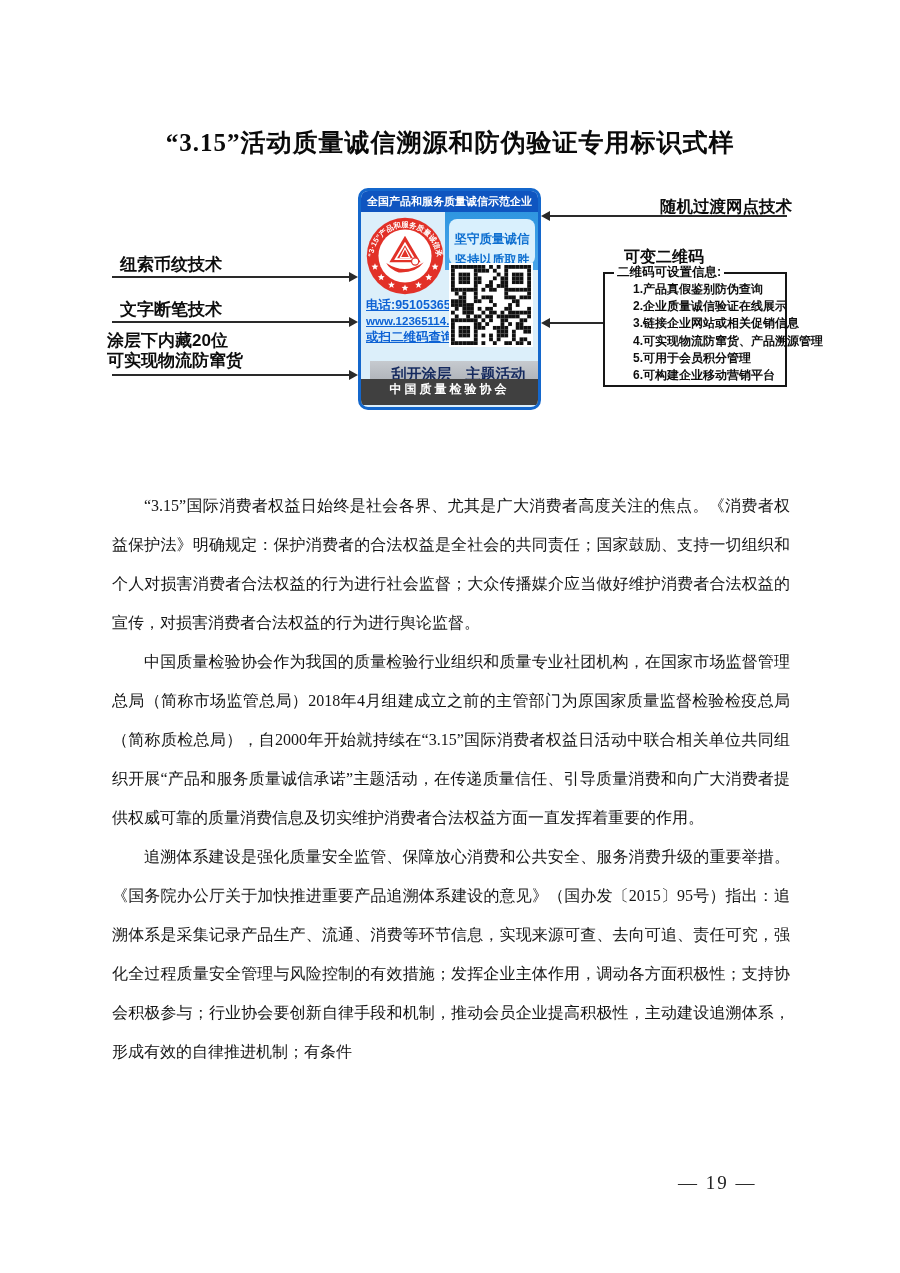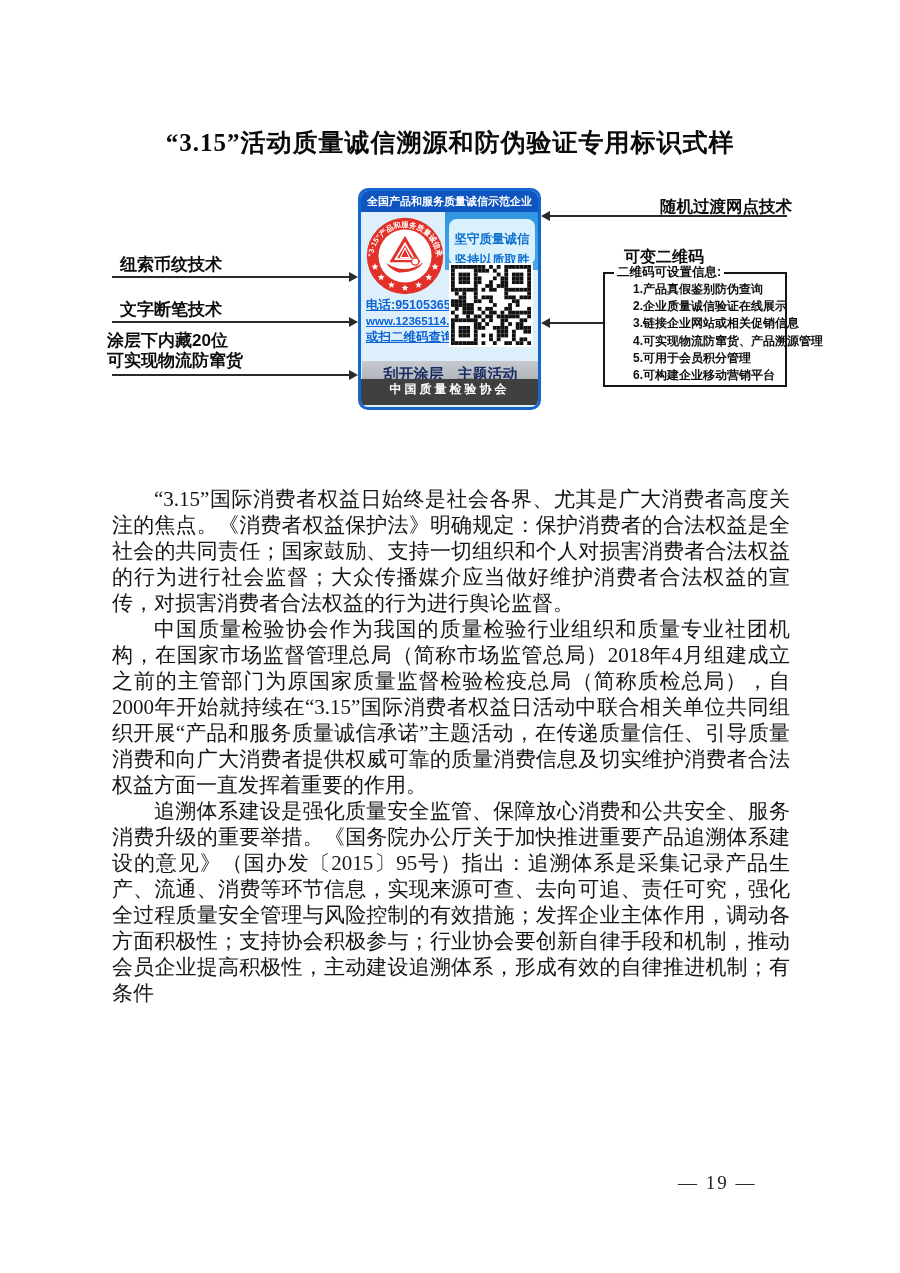--- a/index.html
+++ b/index.html
@@ -16,43 +16,43 @@
   .lbl-upper-blue{position:absolute;left:84px;top:21px;right:0;height:58px;
         background:linear-gradient(#2f96e0,#4aa6ea);}
   .slogan{position:absolute;left:88px;top:28px;width:86px;height:46px;background:#d9f0fd;
         border-radius:8px;color:#0e6fd0;font-weight:bold;font-size:12.5px;line-height:21px;
         text-align:center;padding-top:10px;box-sizing:border-box;}
   .logo{position:absolute;left:5px;top:26px;width:78px;height:78px;}
   .contact{position:absolute;left:5px;top:106px;color:#0d62d4;font-weight:bold;
         font-size:11.5px;line-height:16px;white-space:nowrap;text-decoration:underline;}
   .qr{position:absolute;left:88px;top:72px;width:84px;height:84px;background:#fff;
         display:flex;align-items:center;justify-content:center;}
-  .scratch{position:absolute;left:1px;top:170px;width:100%;height:26px;
+  .scratch{position:absolute;left:9px;top:170px;width:100%;height:26px;
         background:linear-gradient(#c6cacf,#a9adb3);color:#14295e;font-weight:bold;font-size:15px;
         display:flex;align-items:center;justify-content:center;gap:14px;}
   .lbl-bottom{position:absolute;left:0;top:188px;width:100%;height:26px;background:#404040;
         color:#fff;font-weight:bold;font-size:12px;letter-spacing:3px;text-align:center;line-height:20px;}
   
   .callout{position:absolute;font-family:"Liberation Sans",sans-serif;font-weight:bold;
         font-size:17px;color:#0d0d0d;white-space:nowrap;line-height:20px;padding-left:8px;}
   .line{position:absolute;height:2px;background:#2a2a2a;}
   .arr-r{position:absolute;width:0;height:0;border-top:5px solid transparent;
         border-bottom:5px solid transparent;border-left:9px solid #2a2a2a;}
   .arr-l{position:absolute;width:0;height:0;border-top:5px solid transparent;
         border-bottom:5px solid transparent;border-right:9px solid #2a2a2a;}
   .qr-box{position:absolute;left:603px;top:272px;width:184px;height:115px;box-sizing:border-box;
         border:2px solid #161616;background:#fff;}
   .qr-box-title{position:absolute;left:614px;top:264px;background:#fff;padding:0 3px;
         font-family:"Liberation Sans",sans-serif;font-weight:bold;font-size:12.5px;color:#0d0d0d;}
   .qr-box-items{position:absolute;left:609px;top:281px;width:174px;
         font-family:"Liberation Sans",sans-serif;font-weight:bold;font-size:12px;
         line-height:17.2px;color:#0d0d0d;white-space:nowrap;margin-left:24px;}
   
-  .bodytext{position:absolute;left:112px;top:486px;width:678px;font-size:21px;
-        line-height:26px;text-align:justify;color:#151515;}
+  .bodytext{position:absolute;left:112px;top:486px;width:678px;font-size:16px;
+        line-height:39px;text-align:justify;color:#151515;}
   .bodytext p{margin:0;text-indent:2em;}
   .footer{position:absolute;left:678px;top:1172px;font-size:19px;color:#222;letter-spacing:2px;}
 </style>
 </head>
 <body>
 
 <div class="page">
 
   <div class="h-title" style="top:126px;">“3.15”活动质量诚信溯源和防伪验证专用标识式样</div>
 

